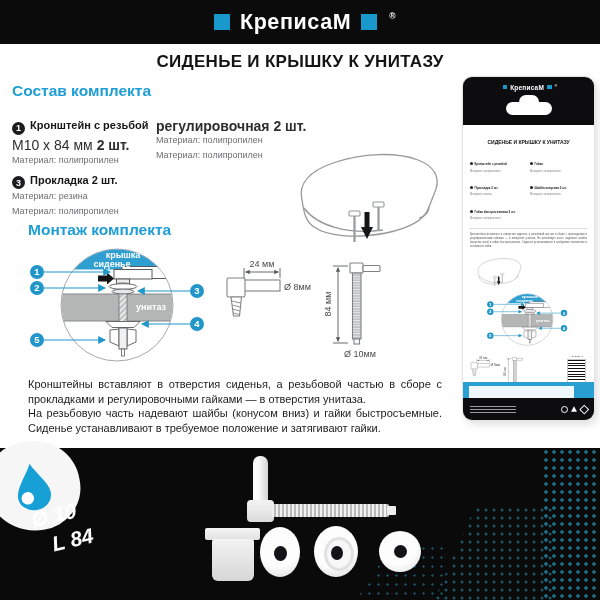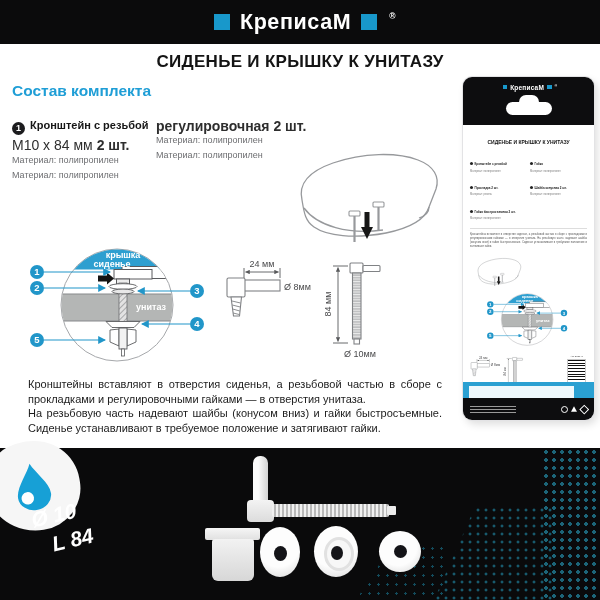--- a/index.html
+++ b/index.html
@@ -143,35 +143,40 @@
   <section class="abs kit">
     <h2 class="blue">Состав комплекта</h2>
     <div class="kcols">
       <div class="kcol">
         <div class="kitem">
           <div><span class="chip">1</span><span class="kname">Кронштейн с резьбой</span></div>
           <div class="ksub"><span>М10 х 84 мм</span> <b>2 шт.</b></div>
           <div class="kmat">Материал: полипропилен</div>
         </div>
         <div class="kitem">
+          <div><span class="chip">3</span><span class="kname">Прокладка 2 шт.</span></div>
+          <div class="kmat">Материал: резина</div>
+        </div>
+        <div class="kitem">
           <div class="kmat">Материал: полипропилен</div>
         </div>
       </div>
       <div class="kcol c2">
         <div class="kitem">
           <div class="ksub"><b>регулировочная 2 шт.</b></div>
           <div class="kmat">Материал: полипропилен</div>
         </div>
         <div class="kitem">
           <div class="kmat">Материал: полипропилен</div>
         </div>
       </div>
     </div>
   </section>
 
+  <h2 class="abs blue mh2">Монтаж комплекта</h2>
 
   <svg class="abs mont" viewBox="0 0 190 126">
     <defs>
       <pattern id="hatch" width="4" height="4" patternUnits="userSpaceOnUse" patternTransform="rotate(45)">
         <rect width="4" height="4" fill="#e3e3e3"></rect>
         <line x1="0" y1="0" x2="0" y2="4" stroke="#8f9092" stroke-width="1.4"></line>
       </pattern>
       <marker id="arrB" viewBox="0 0 8 8" refX="7" refY="4" markerWidth="6.5" markerHeight="6.5" orient="auto">
         <path d="M0,0 L8,4 L0,8 Z" fill="#2196c9"></path>
       </marker>

